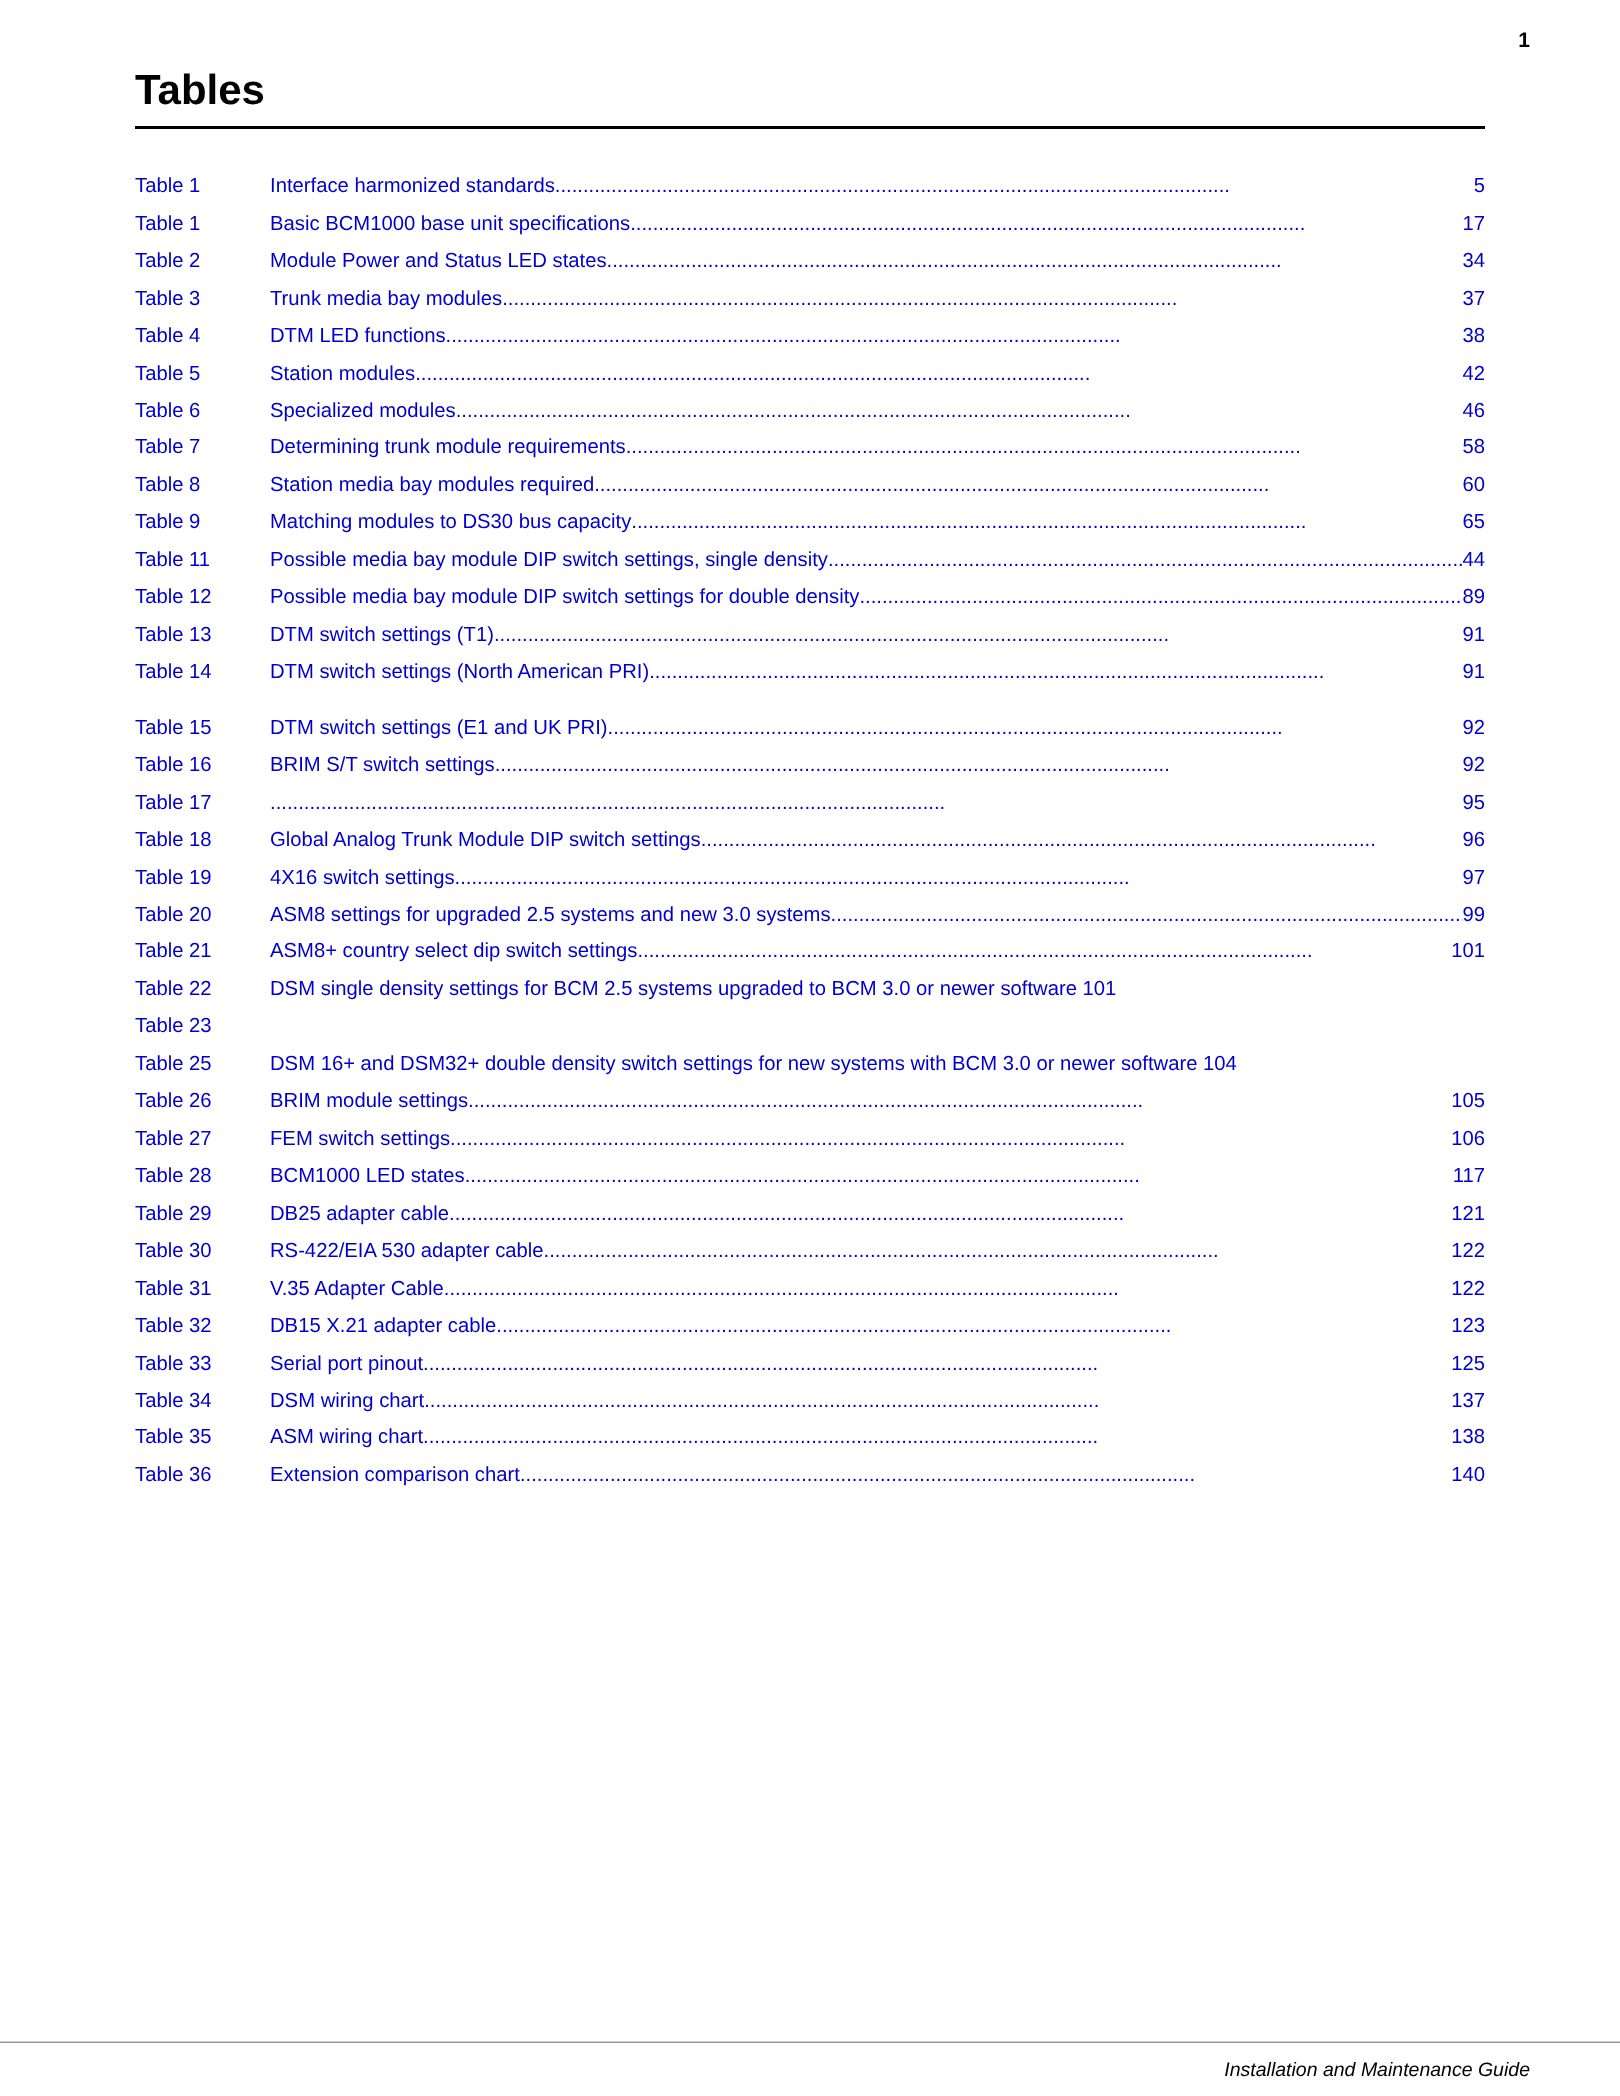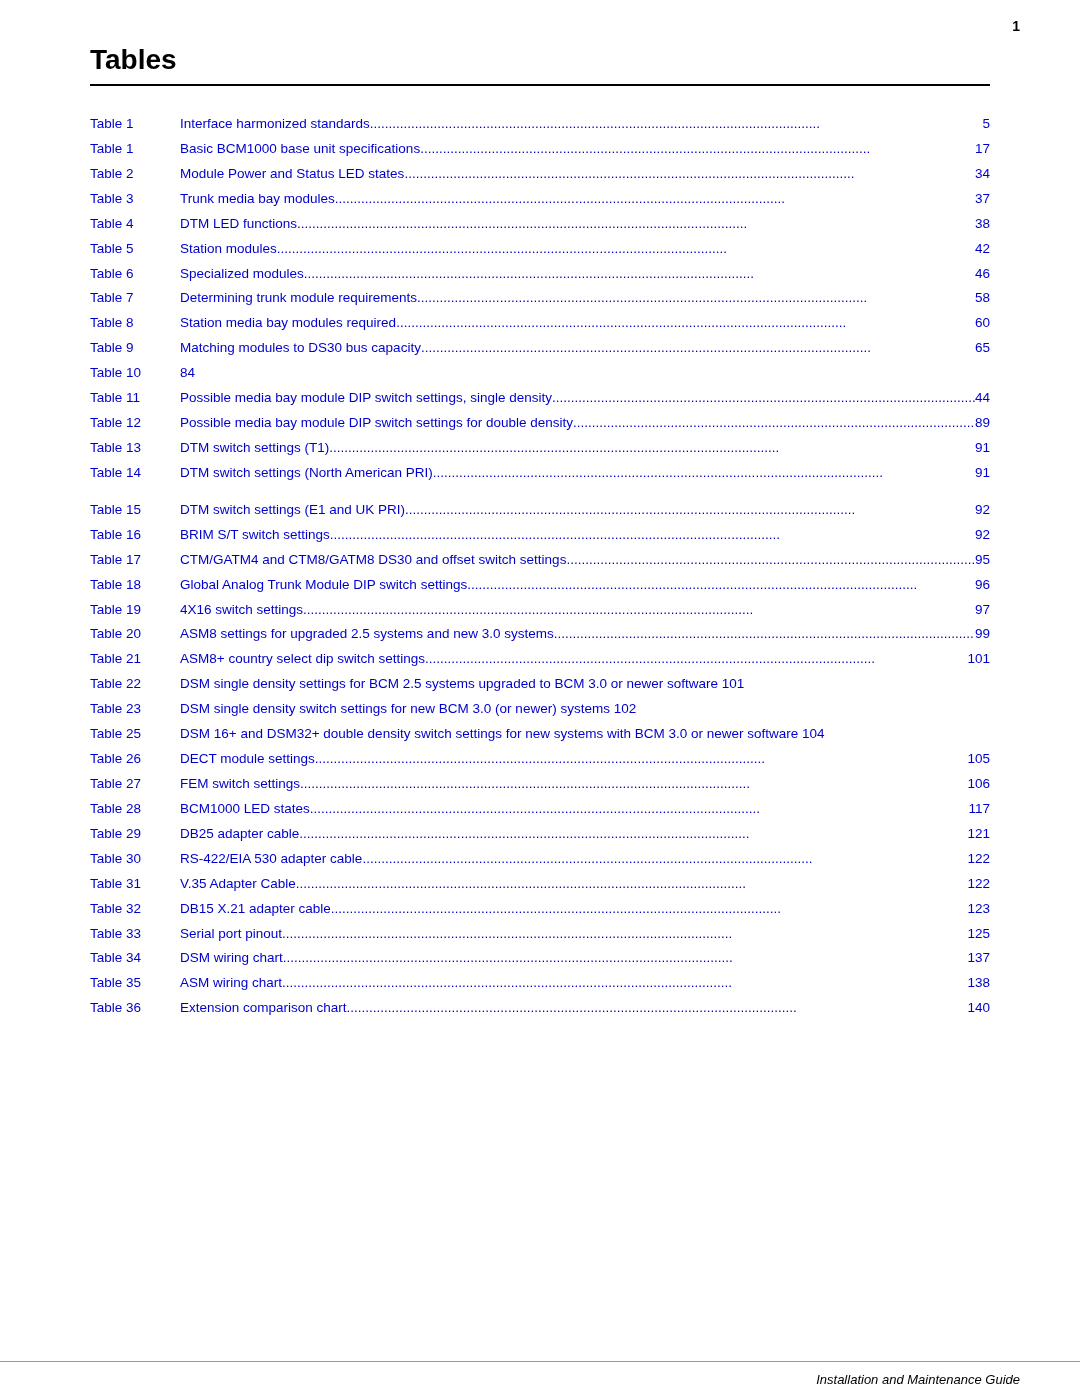--- a/index.html
+++ b/index.html
@@ -161,24 +161,20 @@
         </div>
         <div class="toc-row">
           <a class="toc-label" href="#">Table 9</a>
           <a class="toc-entry" href="#" style="display: flex; flex-direction: row; align-items: baseline; overflow: hidden;">
             <span style="flex-shrink: 0;">Matching modules to DS30 bus capacity </span>
             <span style="flex: 1 1 0%; overflow: hidden; white-space: nowrap; color: rgb(0, 0, 204);">........................................................................................................................</span>
             <span style="flex-shrink: 0;"> 65</span>
           </a>
         </div>
         <div class="toc-row">
-          <a class="toc-label" href="#">Table 10</a>
-          <a class="toc-entry" href="#"><span>84</span></a>
-        </div>
-        <div class="toc-row">
           <a class="toc-label" href="#">Table 11</a>
           <a class="toc-entry" href="#" style="display: flex; flex-direction: row; align-items: baseline; overflow: hidden;">
             <span style="flex-shrink: 0;">Possible media bay module DIP switch settings, single density </span>
             <span style="flex: 1 1 0%; overflow: hidden; white-space: nowrap; color: rgb(0, 0, 204);">........................................................................................................................</span>
             <span style="flex-shrink: 0;"> 44</span>
           </a>
         </div>
         <div class="toc-row">
           <a class="toc-label" href="#">Table 12</a>
           <a class="toc-entry" href="#" style="display: flex; flex-direction: row; align-items: baseline; overflow: hidden;">
@@ -215,21 +211,20 @@
           <a class="toc-label" href="#">Table 16</a>
           <a class="toc-entry" href="#" style="display: flex; flex-direction: row; align-items: baseline; overflow: hidden;">
             <span style="flex-shrink: 0;">BRIM S/T switch settings </span>
             <span style="flex: 1 1 0%; overflow: hidden; white-space: nowrap; color: rgb(0, 0, 204);">........................................................................................................................</span>
             <span style="flex-shrink: 0;"> 92</span>
           </a>
         </div>
         <div class="toc-row">
           <a class="toc-label" href="#">Table 17</a>
           <a class="toc-entry" href="#" style="display: flex; flex-direction: row; align-items: baseline; overflow: hidden;">
-            <span style="flex-shrink: 0;">CTM/GATM4 and CTM8/GATM8 DS30 and offset switch settings </span>
             <span style="flex: 1 1 0%; overflow: hidden; white-space: nowrap; color: rgb(0, 0, 204);">........................................................................................................................</span>
             <span style="flex-shrink: 0;"> 95</span>
           </a>
         </div>
         <div class="toc-row">
           <a class="toc-label" href="#">Table 18</a>
           <a class="toc-entry" href="#" style="display: flex; flex-direction: row; align-items: baseline; overflow: hidden;">
             <span style="flex-shrink: 0;">Global Analog Trunk Module DIP switch settings </span>
             <span style="flex: 1 1 0%; overflow: hidden; white-space: nowrap; color: rgb(0, 0, 204);">........................................................................................................................</span>
             <span style="flex-shrink: 0;"> 96</span>
@@ -258,30 +253,29 @@
             <span style="flex: 1 1 0%; overflow: hidden; white-space: nowrap; color: rgb(0, 0, 204);">........................................................................................................................</span>
             <span style="flex-shrink: 0;"> 101</span>
           </a>
         </div>
         <div class="toc-row">
           <a class="toc-label" href="#">Table 22</a>
           <a class="toc-entry" href="#" style="white-space: normal; word-break: break-word;">DSM single density settings for BCM 2.5 systems upgraded to BCM 3.0 or newer software 101</a>
         </div>
         <div class="toc-row">
           <a class="toc-label" href="#">Table 23</a>
-          <a class="toc-entry" href="#" style="white-space: normal; word-break: break-word;">DSM single density switch settings for new BCM 3.0 (or newer) systems 102</a>
         </div>
         <div class="toc-row">
           <a class="toc-label" href="#">Table 25</a>
           <a class="toc-entry" href="#" style="white-space: normal; word-break: break-word;">DSM 16+ and DSM32+ double density switch settings for new systems with BCM 3.0 or newer software 104</a>
         </div>
         <div class="toc-row">
           <a class="toc-label" href="#">Table 26</a>
           <a class="toc-entry" href="#" style="display: flex; flex-direction: row; align-items: baseline; overflow: hidden;">
-            <span style="flex-shrink: 0;">DECT module settings </span>
+            <span style="flex-shrink: 0;">BRIM module settings </span>
             <span style="flex: 1 1 0%; overflow: hidden; white-space: nowrap; color: rgb(0, 0, 204);">........................................................................................................................</span>
             <span style="flex-shrink: 0;"> 105</span>
           </a>
         </div>
         <div class="toc-row">
           <a class="toc-label" href="#">Table 27</a>
           <a class="toc-entry" href="#" style="display: flex; flex-direction: row; align-items: baseline; overflow: hidden;">
             <span style="flex-shrink: 0;">FEM switch settings </span>
             <span style="flex: 1 1 0%; overflow: hidden; white-space: nowrap; color: rgb(0, 0, 204);">........................................................................................................................</span>
             <span style="flex-shrink: 0;"> 106</span>

